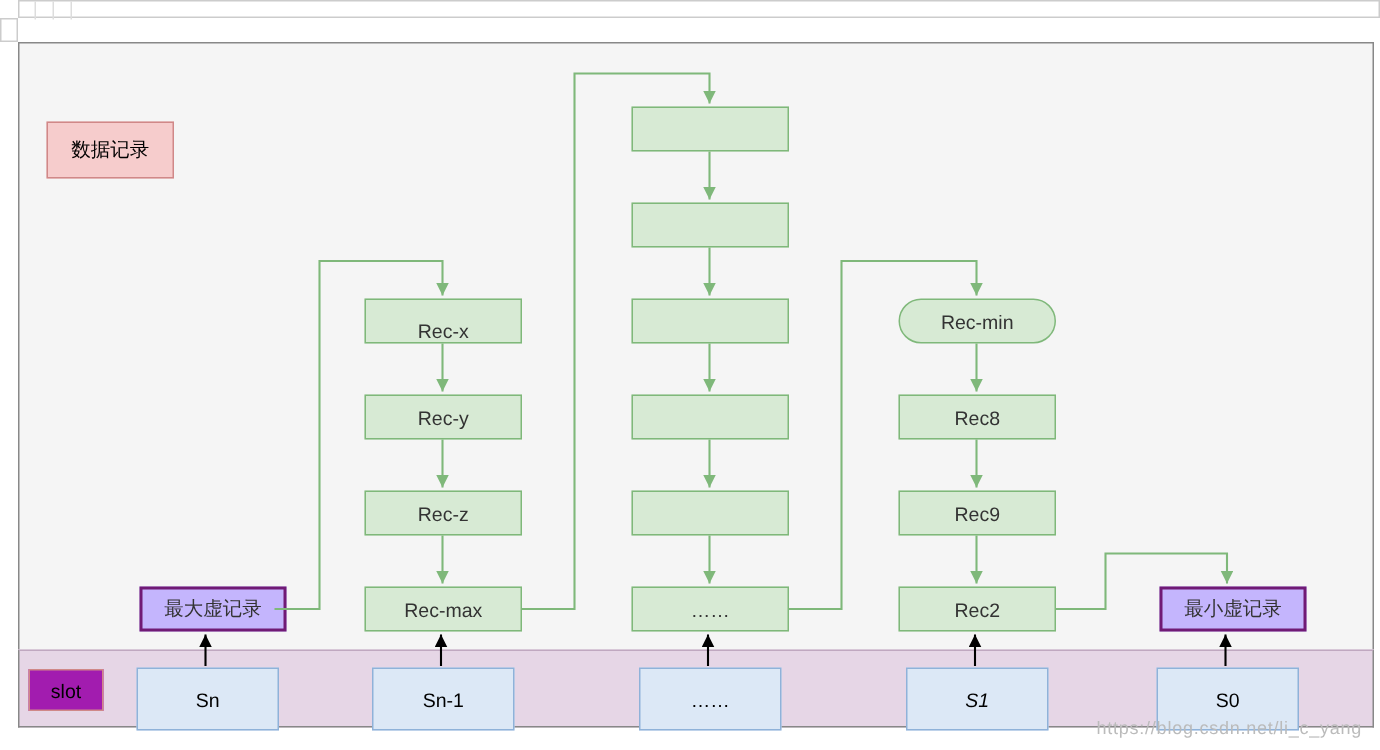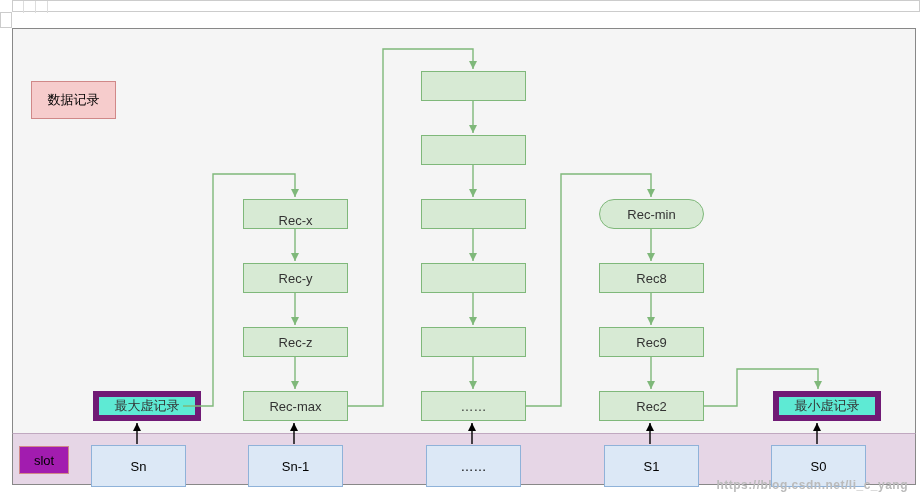--- a/index.html
+++ b/index.html
@@ -6,25 +6,25 @@
   body { margin: 0; font-family: "Microsoft YaHei", Arial, sans-serif; font-size: 13px; }
   .canvas { position: relative; width: 920px; height: 500px; background: #fff; }
   .ruler-top { position: absolute; left: 12px; top: 0; right: 0; height: 12px; border: 1px solid #ccc; background: #fff; }
   .ruler-left { position: absolute; left: 0; top: 12px; width: 12px; height: 16px; border: 1px solid #ccc; background: #fff; }
   .tick { position: absolute; top: 0; width: 1px; height: 12px; background: #ddd; }
   .main-area { position: absolute; left: 12px; top: 28px; right: 4px; height: 405px; background: #f5f5f5; border: 1px solid #888; border-bottom: none; }
   .slot-area { position: absolute; left: 12px; top: 433px; right: 4px; height: 52px; background: #e6d6e6; border: 1px solid #888; border-top: 1px solid #c0a8c0; }
   .box { position: absolute; display: flex; align-items: center; justify-content: center; text-align: center; }
   .legend { background: #f6cccc; border: 1px solid #d08888; width: 85px; height: 38px; }
   .green { background: #d7ead4; border: 1px solid #7fb87a; width: 105px; height: 30px; color: #333; }
-  .green-sm { background: #5eead4; border: 6px solid #701a75; width: 108px; height: 30px; color: #333; }
+  .green-sm { background: #c4b5fd; border: 2px solid #701a75; width: 98px; height: 30px; color: #333; }
   .blue { background: #dce8f6; border: 1px solid #8fb2d9; width: 95px; height: 42px; }
   .pink-label { background: #a21caf; border: 1px solid #d08888; width: 50px; height: 28px; }
   svg.overlay { position: absolute; left: 0; top: 0; pointer-events: none; }
-  .watermark { position: absolute; right: 12px; bottom: 8px; color: #bbb; font-size: 12px; letter-spacing: 0.5px; font-weight: bold; }
+  .watermark { position: absolute; right: 12px; bottom: 8px; color: #bbb; font-size: 12px; letter-spacing: 0.5px; }
 </style>
 </head>
 <body>
 
 <div class="canvas">
   <div class="ruler-top">
     <div class="tick" style="left:10px"></div>
       <div class="tick" style="left:22px"></div>
       <div class="tick" style="left:34px"></div>
   </div>
@@ -124,21 +124,21 @@
       </div>
     <div class="box blue" style="left:78px;  top:11px;">
         <span>Sn</span>
       </div>
     <div class="box blue" style="left:235px; top:11px;">
         <span>Sn-1</span>
       </div>
     <div class="box blue" style="left:413px; top:11px;">
         <span>……</span>
       </div>
-    <div class="box blue" style="left:591px; top:11px;">
+    <div class="box blue" style="left:591px; top:11px;font-style:italic;">
         <span>S1</span>
       </div>
     <div class="box blue" style="left:758px; top:11px;">
         <span>S0</span>
       </div>
   </div>
 
   <svg class="overlay" width="920" height="500" style="left:0;top:0;">
     <defs>
       <marker id="ab" markerWidth="8" markerHeight="8" refX="6" refY="3" orient="auto">

